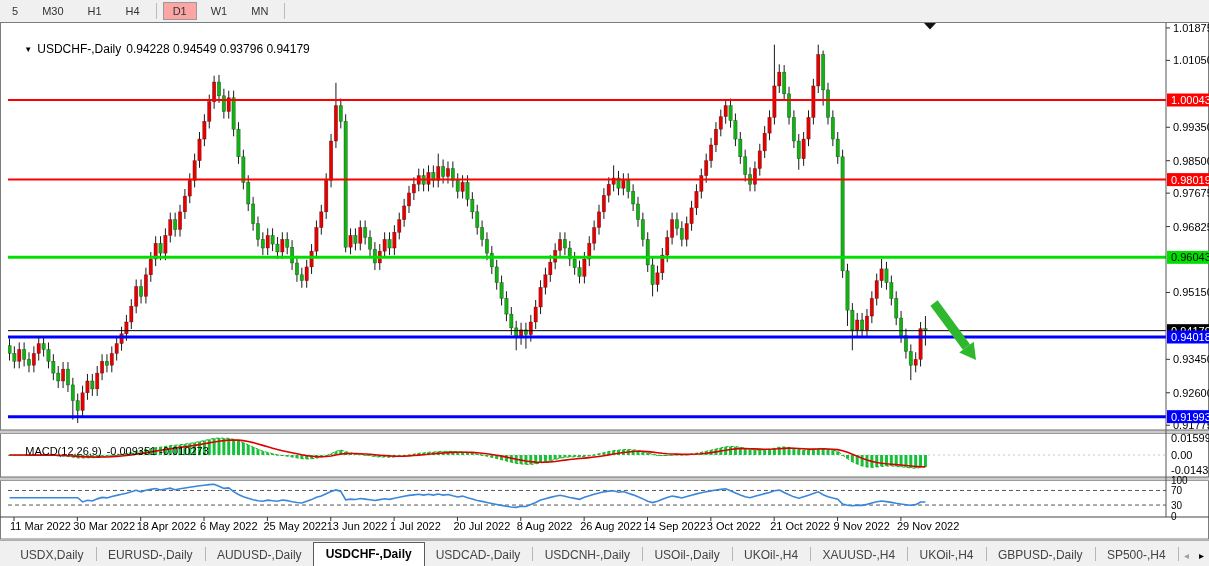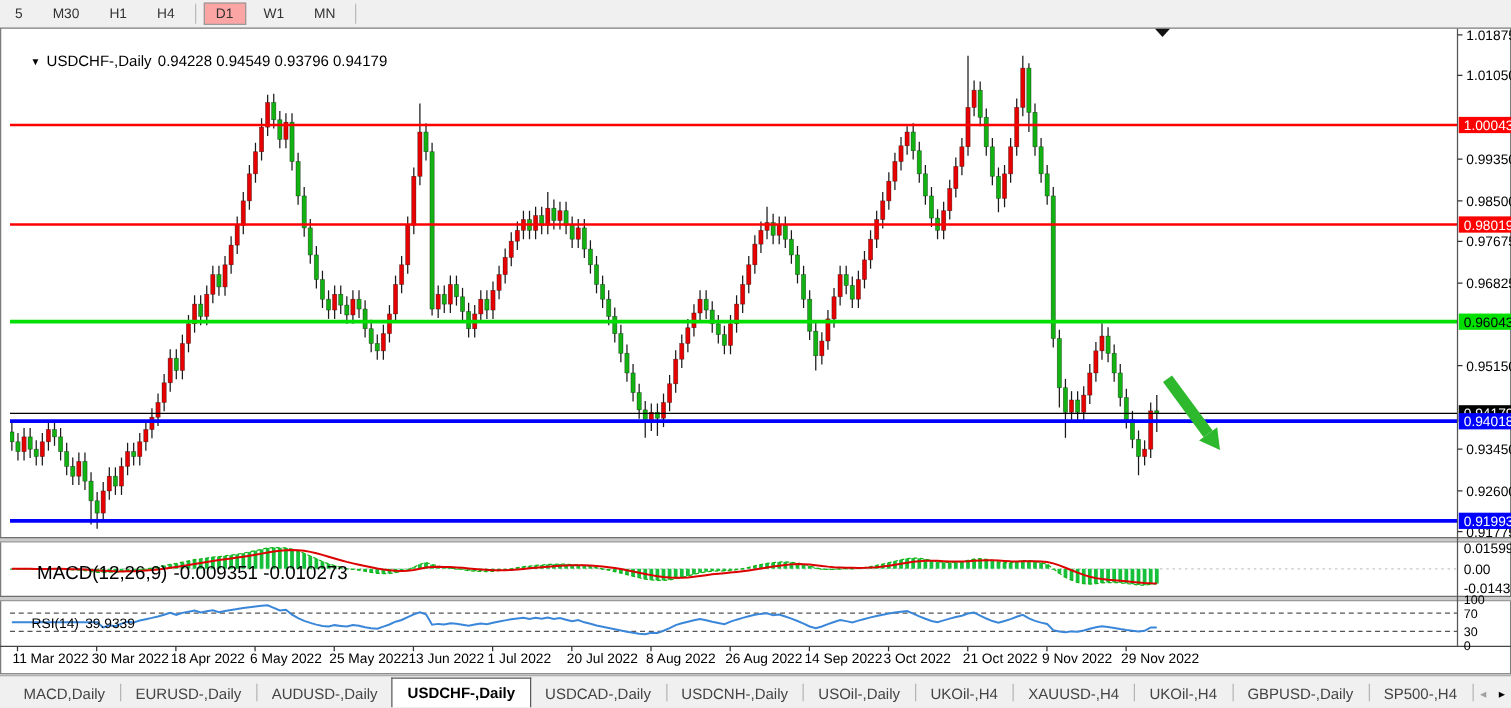--- a/index.html
+++ b/index.html
@@ -10,21 +10,21 @@
            display:flex;align-items:center;}
   .tf-btn{font-size:11px;color:#333;padding:2px 9px;margin:0 2px;cursor:default;border:1px solid transparent;}
   .tf-btn.active{background:#fca5a5;border:1px solid #9a9a9a;}
   .tf-sep{width:1px;height:16px;background:#bbb;margin:0 4px;}
   
   #cv{position:absolute;left:0;top:0;}
   
   .ovl{position:absolute;color:#000;white-space:pre;}
   #title-row{left:11px;top:28px;font-size:12px;}
   #title-row .tri{font-size:8px;vertical-align:1px;margin-right:5px;}
-  #macd-row{left:13px;top:433px;font-size:15px;}
+  #macd-row{left:13px;top:433px;font-size:11px;}
   #rsi-row{left:13px;top:481px;font-size:11px;}
   .lblgap{margin-left:5px;}
   
   #tabbar{position:absolute;left:0;top:540px;width:1209px;height:26px;background:#f0f0f0;
           border-top:1px solid #adadad;display:flex;align-items:flex-end;}
   #tabbar .lead{width:26px;}
   .tab{font-size:12px;color:#444;padding:4px 11px 5px 11px;cursor:default;}
   .tab.active{background:#fff;border:1px solid #5a5a5a;border-bottom:none;font-weight:bold;color:#000;
               padding:4px 12px 6px 12px;margin-bottom:0;}
   .tab-sep{width:1px;height:14px;background:#b5b5b5;margin:0 1px 6px 1px;}
@@ -741,27 +741,24 @@
     </svg>
 
   <div class="ovl" id="title-row">
     <span class="tri">▼</span><span>USDCHF-,Daily</span><span class="lblgap">0.94228 0.94549 0.93796 0.94179</span>
   </div>
 
   <div class="ovl" id="macd-row">
     <span>MACD(12,26,9)</span><span class="lblgap">-0.009351 -0.010273</span>
   </div>
 
-  <div class="ovl" id="rsi-row">
-    <span>RSI(14)</span><span class="lblgap">39.9339</span>
-  </div>
 
   <div id="tabbar">
       <div class="lead"></div>
-      <div class="tab">MACD,Daily</div>
+      <div class="tab">USDX,Daily</div>
       <div class="tab-sep"></div>
       <div class="tab">EURUSD-,Daily</div>
       <div class="tab-sep"></div>
       <div class="tab">AUDUSD-,Daily</div>
       <div class="tab active">USDCHF-,Daily</div>
       <div class="tab">USDCAD-,Daily</div>
       <div class="tab-sep"></div>
       <div class="tab">USDCNH-,Daily</div>
       <div class="tab-sep"></div>
       <div class="tab">USOil-,Daily</div>

